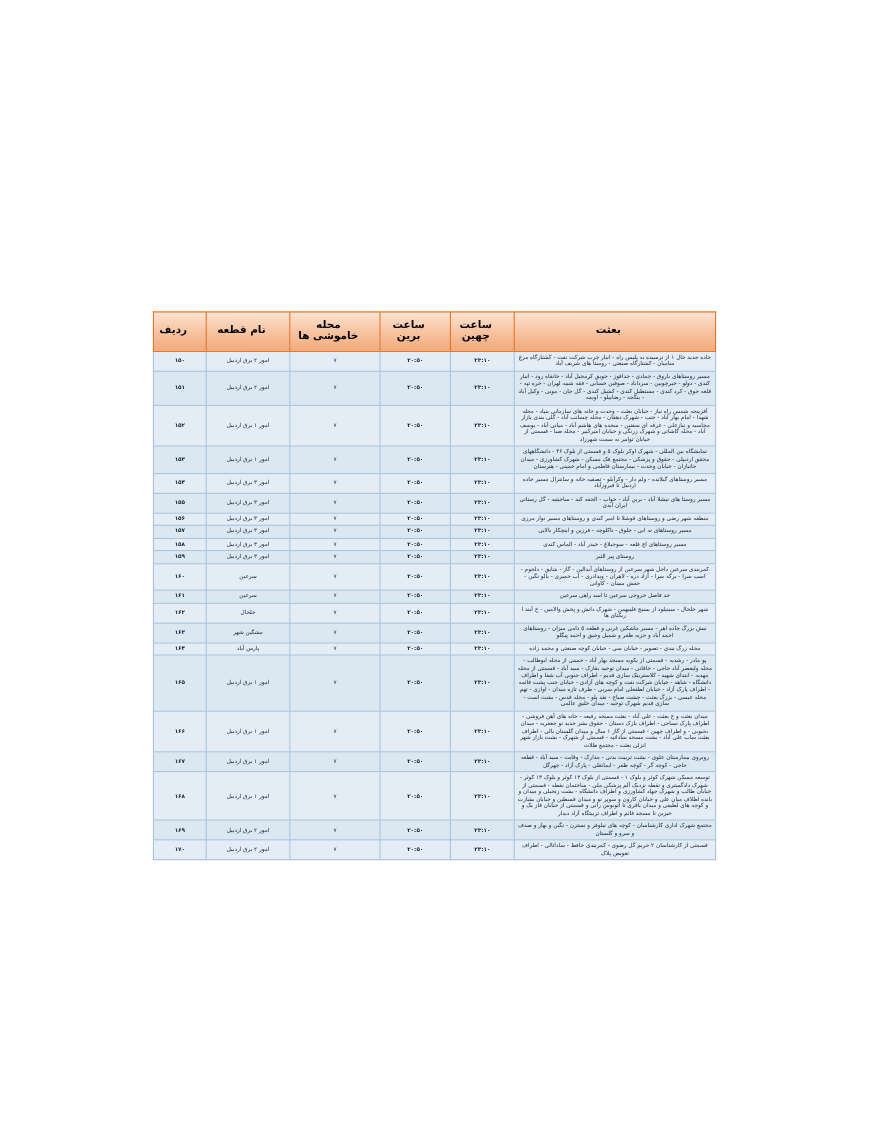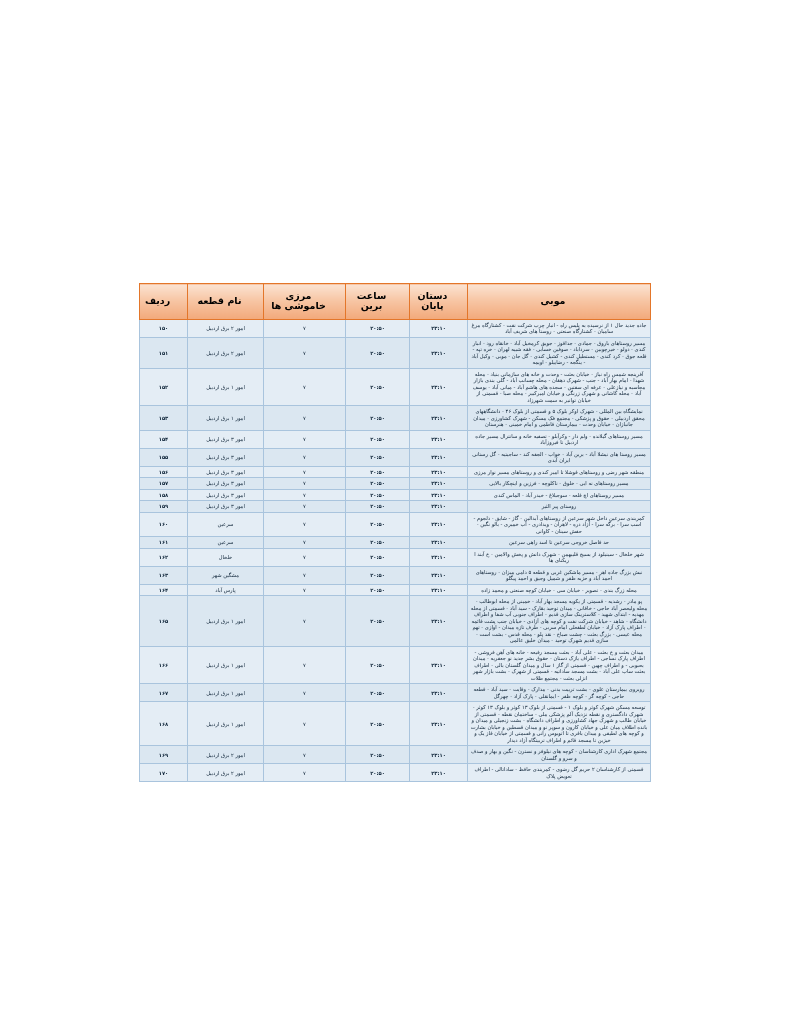--- a/index.html
+++ b/index.html
@@ -113,24 +113,24 @@
       <colgroup>
         <col class="c-addr">
         <col class="c-end">
         <col class="c-start">
         <col class="c-block">
         <col class="c-name">
         <col class="c-row">
       </colgroup>
       <thead>
         <tr>
-          <th>موبی</th>
-          <th>دستان پایان</th>
+          <th>بعثت</th>
+          <th>ساعت چهین</th>
           <th>ساعت برین</th>
-          <th>مرزی خاموشی ها</th>
+          <th>محله خاموشی ها</th>
           <th>نام قطعه</th>
           <th>ردیف</th>
         </tr>
       </thead>
       <tbody id="table-body">
           <tr>
             <td class="cell-addr">جاده جدید حال ۱ از نرسیده به پلیس راه - انبار چرب شرکت نفت - کشتارگاه مرغ سامیان - کشتارگاه صنعتی - روستا های شریف آباد</td>
             <td class="cell-end">۲۳:۱۰</td>
             <td class="cell-start">۲۰:۵۰</td>
             <td class="cell-block">۷</td>

